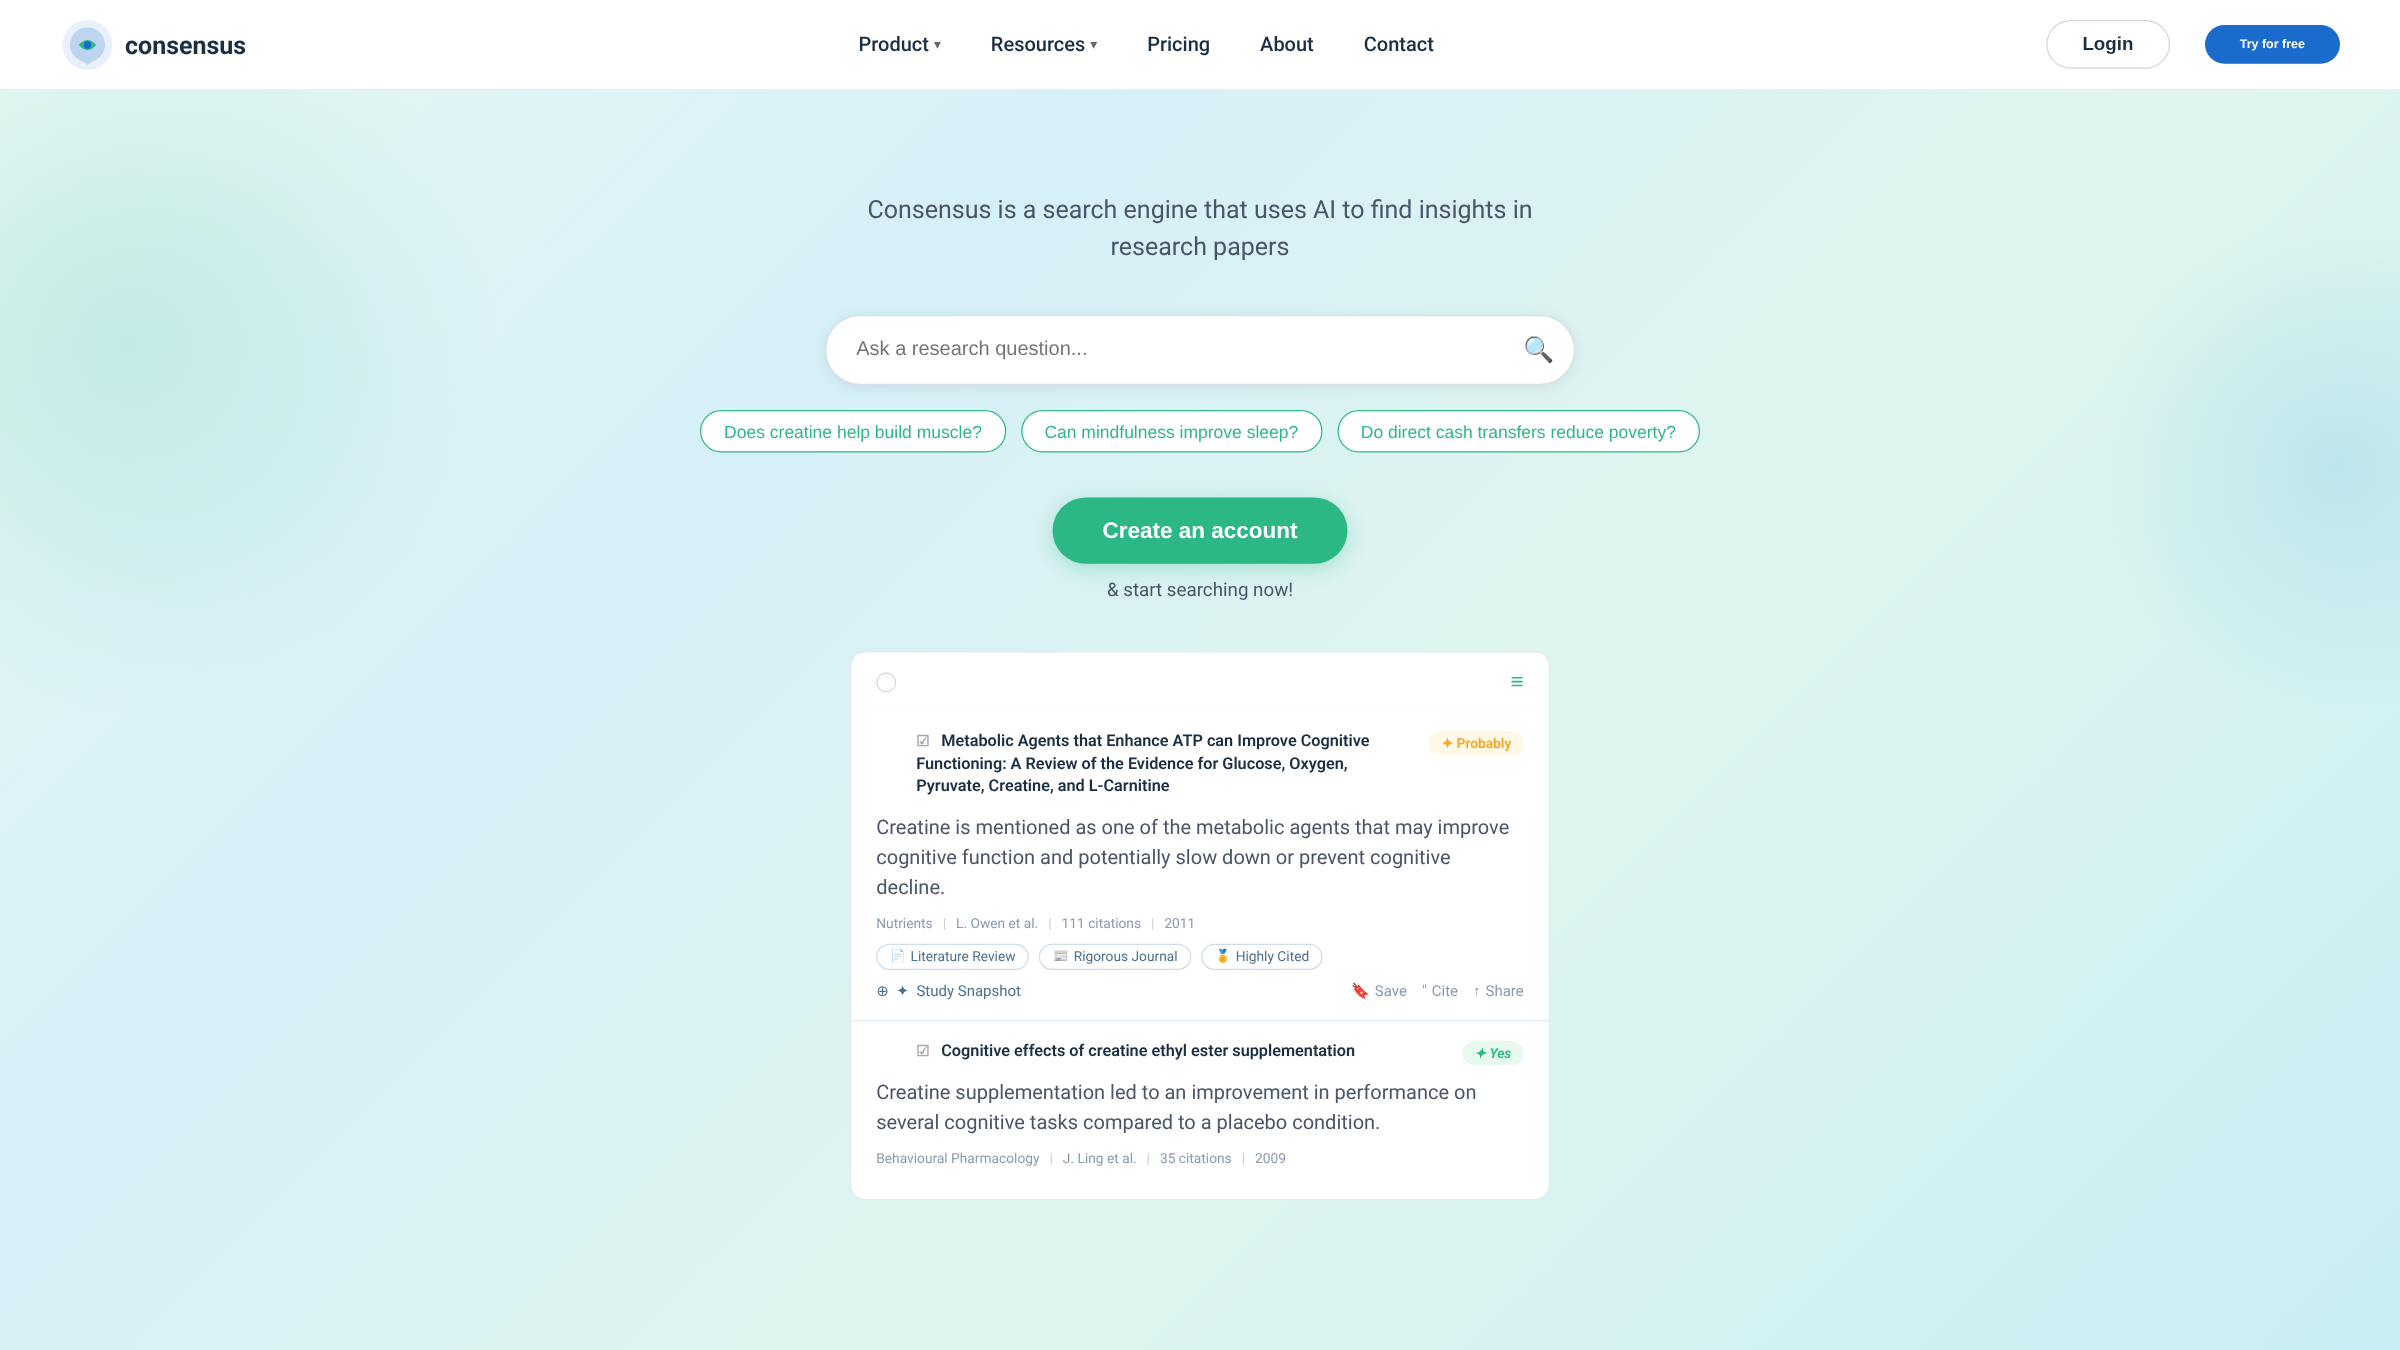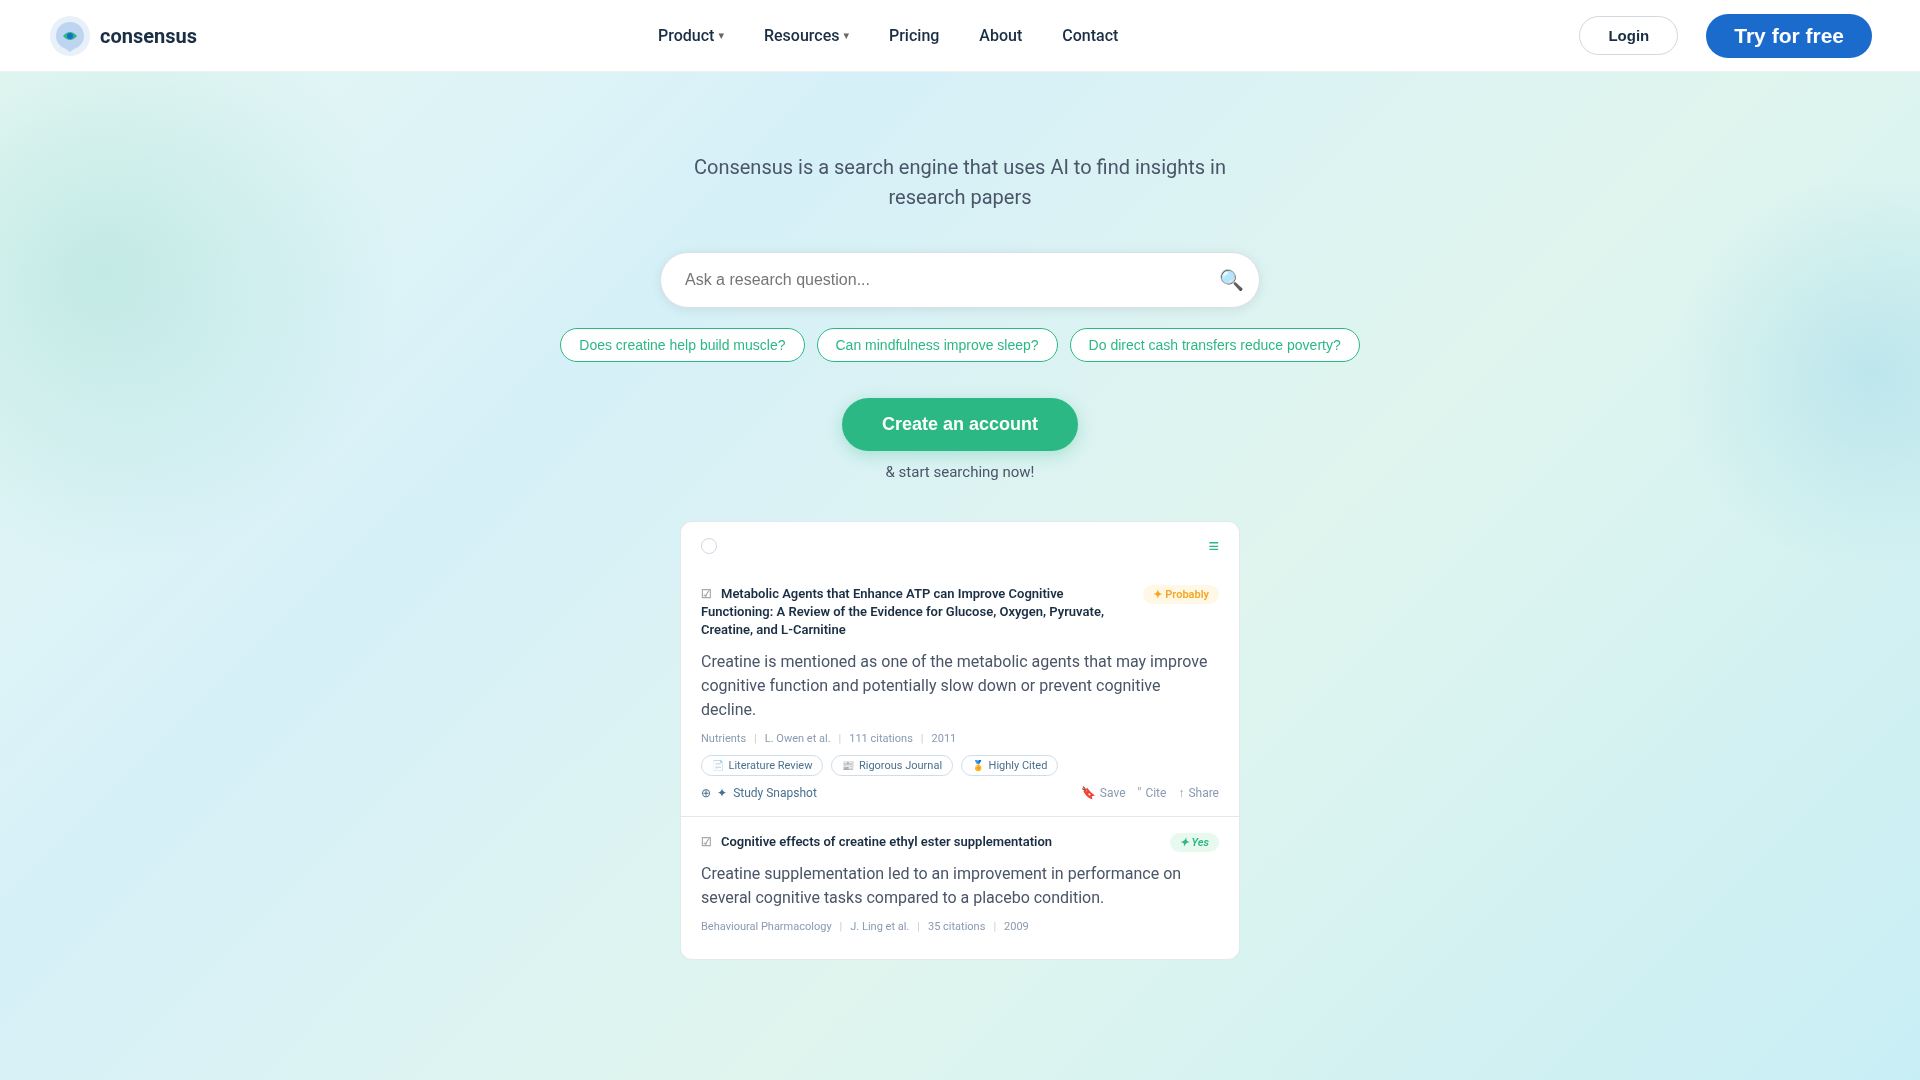--- a/index.html
+++ b/index.html
@@ -21,21 +21,21 @@
       text-decoration: none; cursor: pointer; border-radius: 6px;
     }
     .chevron { font-size: 11px; color: #666; }
     .nav-actions { display: flex; align-items: center; gap: 28px; }
     .btn-login {
       padding: 10px 28px; border-radius: 50px; border: 1.5px solid #d0d8e0;
       background: #fff; color: #1a2e44; font-size: 15px; font-weight: 600; cursor: pointer;
     }
     .btn-try {
       padding: 10px 28px; border-radius: 50px; border: none;
-      background: #1a6bcc; color: #fff; font-size: 21px; font-weight: 600; cursor: pointer;
+      background: #1a6bcc; color: #fff; font-size: 10px; font-weight: 600; cursor: pointer;
     }
 
     
     .hero {
       min-height: calc(1080px - 72px);
       background: linear-gradient(135deg, #e8f8f4 0%, #d6f0f8 30%, #e0f5ee 60%, #c8eef5 100%);
       display: flex; flex-direction: column; align-items: center;
       padding: 80px 24px 0;
       position: relative; overflow: hidden;
     }
@@ -114,21 +114,21 @@
     .preview-top-left { width: 16px; height: 16px; border-radius: 50%; border: 1.5px solid #d0d8e4; }
     .preview-top-right { color: #2cb884; font-size: 18px; }
 
     .result-card {
       background: #fff; border: 1px solid #e0e8f0; border-top: none;
       padding: 16px 20px;
     }
     .result-card:last-child { border-radius: 0 0 12px 12px; }
 
     .result-header { display: flex; justify-content: space-between; align-items: flex-start; margin-bottom: 10px; }
-    .result-title { font-size: 13px; font-weight: 600; color: #1a2e44; flex: 1; padding-right: 12px; line-height: 1.4; }
+    .result-title { font-size: 13px; font-weight: 600; color: #1a2e44; flex: 1; padding-right: 12px; line-height: 1.4; margin-left: 32px; }
     .result-title-icon { color: #aaa; font-size: 12px; margin-right: 6px; }
     .badge-probably { background: #fff8e6; color: #f5a623; font-size: 11px; font-weight: 600; padding: 3px 10px; border-radius: 50px; white-space: nowrap; }
     .badge-yes { background: #e8f9f0; color: #2cb884; font-size: 11px; font-weight: 600; padding: 3px 10px; border-radius: 50px; white-space: nowrap; font-style: italic; }
 
     .result-body { font-size: 16px; color: #4a5568; line-height: 1.5; margin-bottom: 10px; }
     .result-meta { font-size: 11px; color: #8a9ab0; margin-bottom: 10px; display: flex; gap: 8px; flex-wrap: wrap; align-items: center; }
     .meta-sep { color: #ccc; }
     .result-tags { display: flex; gap: 8px; flex-wrap: wrap; margin-bottom: 10px; }
     .tag {
       font-size: 11px; padding: 3px 10px; border-radius: 50px;

